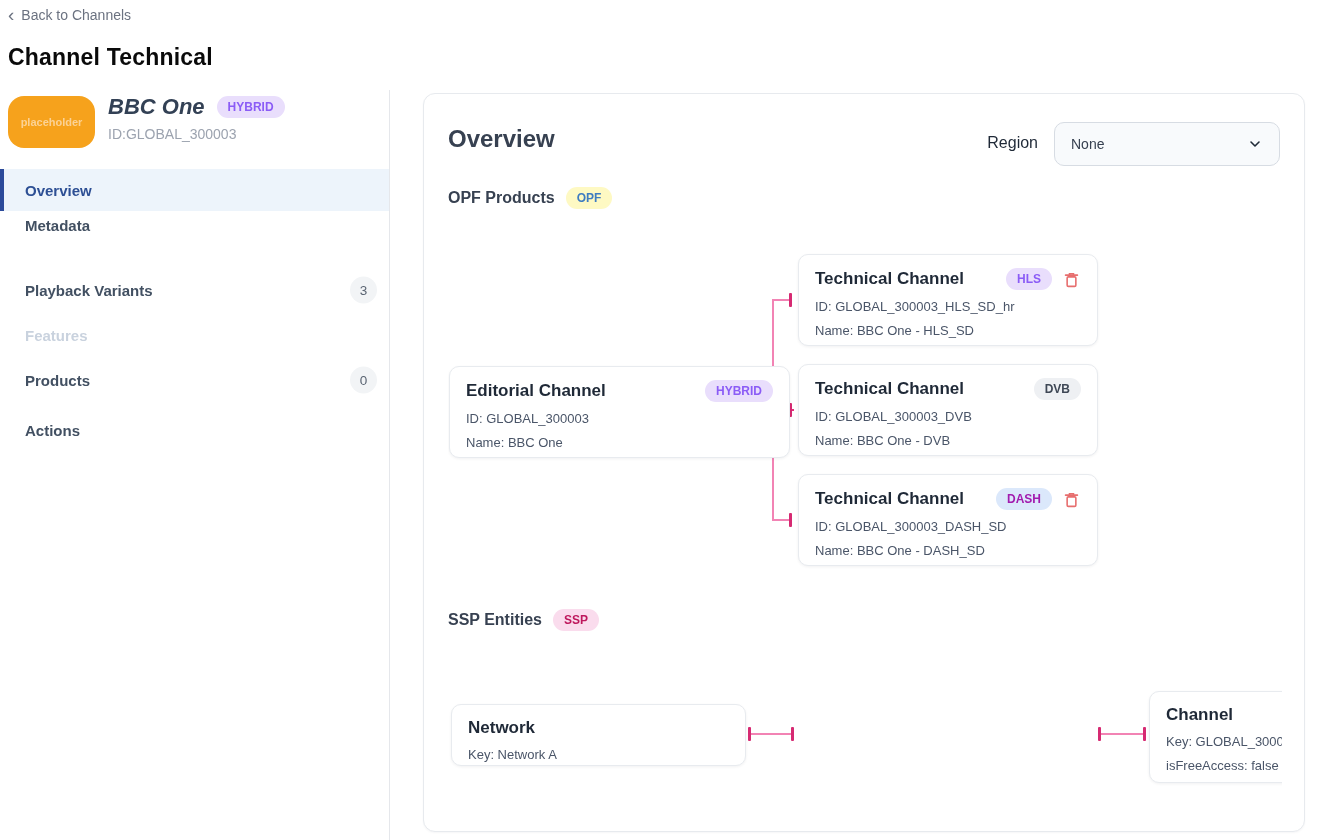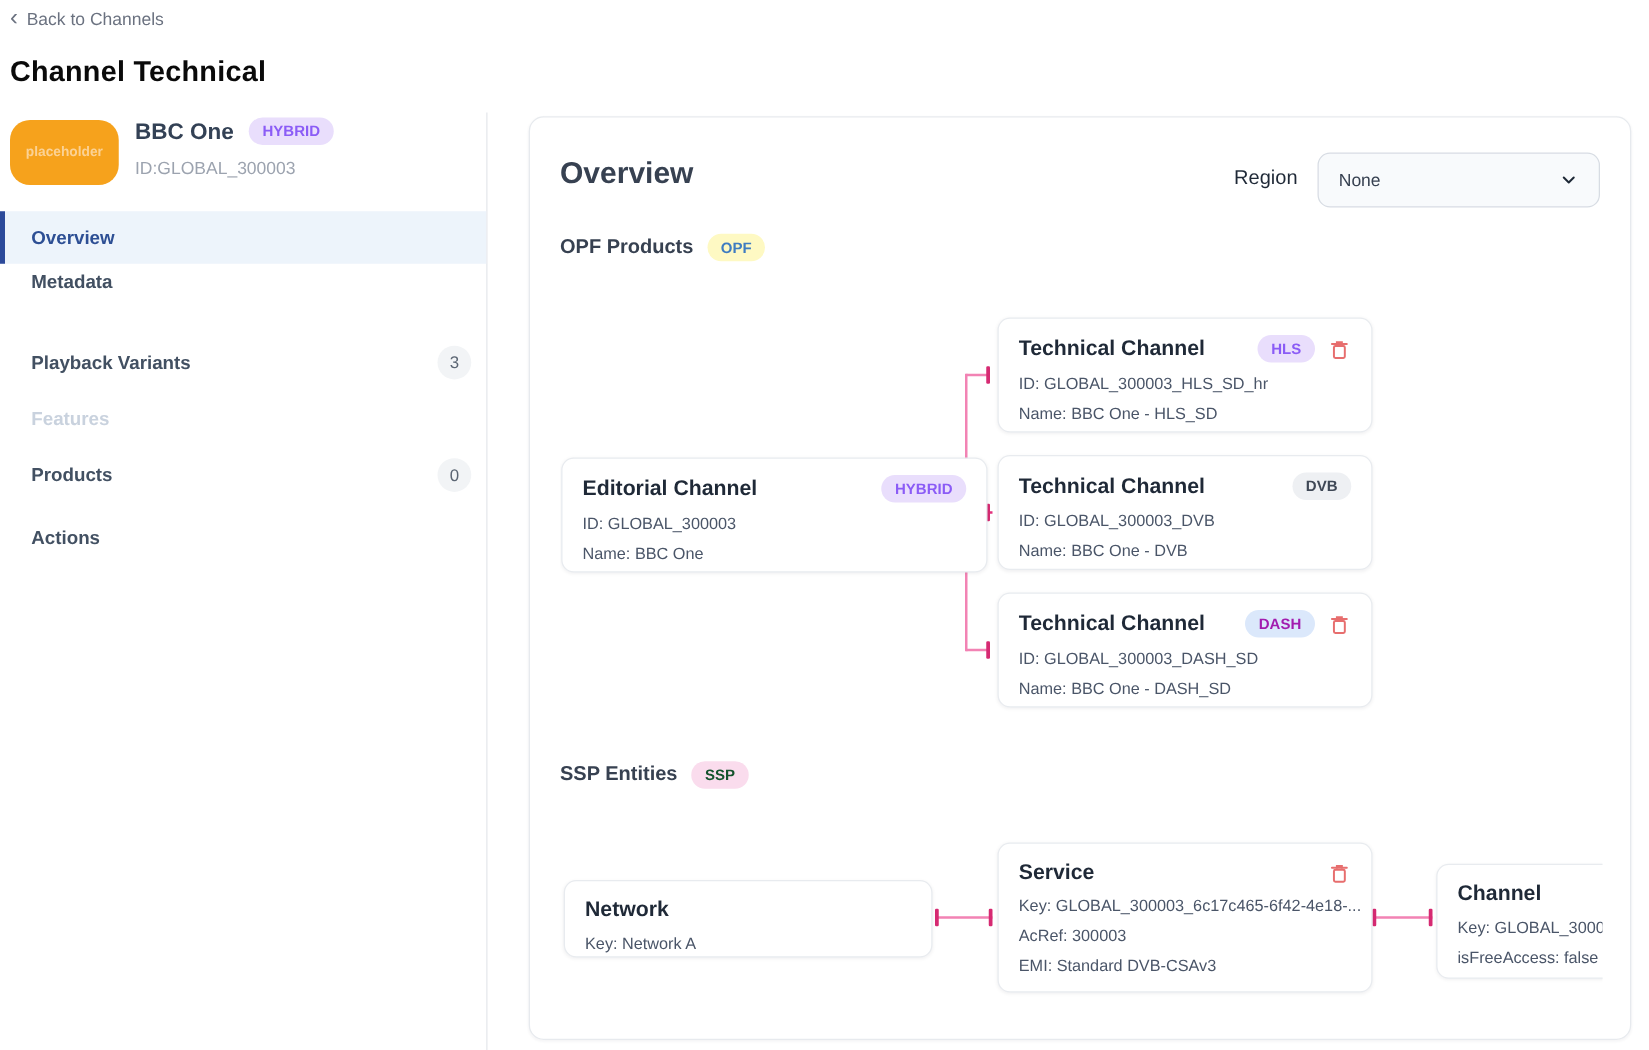--- a/index.html
+++ b/index.html
@@ -14,21 +14,21 @@
     font-size:14px; color:#6b7280; cursor:pointer; }
   .back-chev { font-size:19px; line-height:14px; color:#6b7280; }
   .page-title { position:absolute; left:8px; top:44px; margin:0; font-size:23px; font-weight:700; color:#0a0a0a; letter-spacing:.2px; }
 
   
   .sidebar { position:absolute; left:0; top:90px; width:390px; bottom:0; border-right:1px solid #e5e7eb; background:#fff; }
   .logo { position:absolute; left:8px; top:6px; width:87px; height:52px; border-radius:16px;
     background:#f6a21c; display:flex; align-items:center; justify-content:center;
     color:#fbd295; font-size:11px; font-weight:700; }
   .chan-row { position:absolute; left:108px; top:4px; display:flex; align-items:center; gap:12px; }
-  .chan-name { font-size:18px; font-weight:700; color:#334155; }
+  .chan-name { font-size:22px; font-weight:700; color:#334155;font-style:italic; }
   .chan-id { position:absolute; left:108px; top:36px; font-size:14px; color:#9ca3af; }
   .nav-item { position:absolute; left:0; width:100%; height:42px; display:flex; align-items:center;
     padding:0 20px 0 25px; font-size:15px; font-weight:600; color:#425062; cursor:pointer; }
   .nav-item.selected { background:#edf4fb; border-left:4px solid #2c4a9a; padding-left:21px; color:#2d4f94; }
   .nav-item.disabled { color:#c9d2de; cursor:default; }
   .count-badge { position:absolute; right:12px; top:50%; transform:translateY(-50%);
     width:27px; height:27px; border-radius:50%; background:#f2f4f6; color:#5b6573;
     font-size:13.5px; font-weight:500; display:flex; align-items:center; justify-content:center; }
 
   
@@ -44,21 +44,21 @@
   .diagram { position:absolute; left:24px; top:0; width:834px; height:100%; overflow:hidden; }
 
   .section-head { position:absolute; display:flex; align-items:center; gap:11px;
     font-size:16px; font-weight:700; color:#374151; }
 
   .pill { font-size:12px; font-weight:600; padding:4px 11px; border-radius:999px; white-space:nowrap; }
   .pill.purple { background:#e9defc; color:#8b5cf6; }
   .pill.grey   { background:#eef0f3; color:#3f4856; }
   .pill.blue   { background:#dbe8fb; color:#a21caf; }
   .pill.opf    { background:#fef9c3; color:#3e7cc1; }
-  .pill.ssp    { background:#fadced; color:#14532d; }
+  .pill.ssp    { background:#fadced; color:#be185d; }
 
   .card { position:absolute; background:#fff; border:1px solid #e8ebef; border-radius:10px;
     box-shadow:0 1px 3px rgba(16,24,40,.06); padding:13px 16px; }
   .card-head { display:flex; align-items:center; gap:10px; }
   .card-title { font-size:17px; font-weight:600; color:#1f2937; line-height:20px; }
   .card-head .spacer { flex:1; }
   .card-line { margin-top:9px; font-size:13px; line-height:15px; color:#4a5568; white-space:nowrap; }
   .trash { width:19px; height:19px; color:#e76e6e; cursor:pointer; flex:0 0 auto; }
 
   
@@ -194,34 +194,20 @@
     <div class="tick" style="left:650px;top:633px"></div>
     <div class="tick" style="left:695px;top:633px"></div>
 
     <div class="card" style="left:3px;top:610px;width:295px;height:62px">
       <div class="card-head">
         <span class="card-title">Network</span>
       </div>
       <div class="card-line">Key: Network A</div>
     </div>
 
-    <div class="card" style="left:350px;top:580px;width:300px;height:120px">
-      <div class="card-head">
-        <span class="card-title">Service</span>
-        <span class="spacer"></span>
-        <svg class="trash" viewBox="0 0 24 24" fill="none" stroke="currentColor" stroke-width="2" stroke-linecap="round">
-          <path d="M4.5 6.5h15"></path>
-            <path d="M9.5 6.5V4.8h5v1.7"></path>
-            <rect x="6.5" y="8.7" width="11" height="12" rx="1.5"></rect>
-        </svg>
-      </div>
-      <div class="card-line">Key: GLOBAL_300003_6c17c465-6f42-4e18-...</div>
-      <div class="card-line">AcRef: 300003</div>
-      <div class="card-line">EMI: Standard DVB-CSAv3</div>
-    </div>
 
     <div class="card" style="left:701px;top:597px;width:240px;height:92px">
       <div class="card-head">
         <span class="card-title">Channel</span>
       </div>
       <div class="card-line">Key: GLOBAL_30000</div>
       <div class="card-line">isFreeAccess: false</div>
     </div>
   </div>
 </div>

